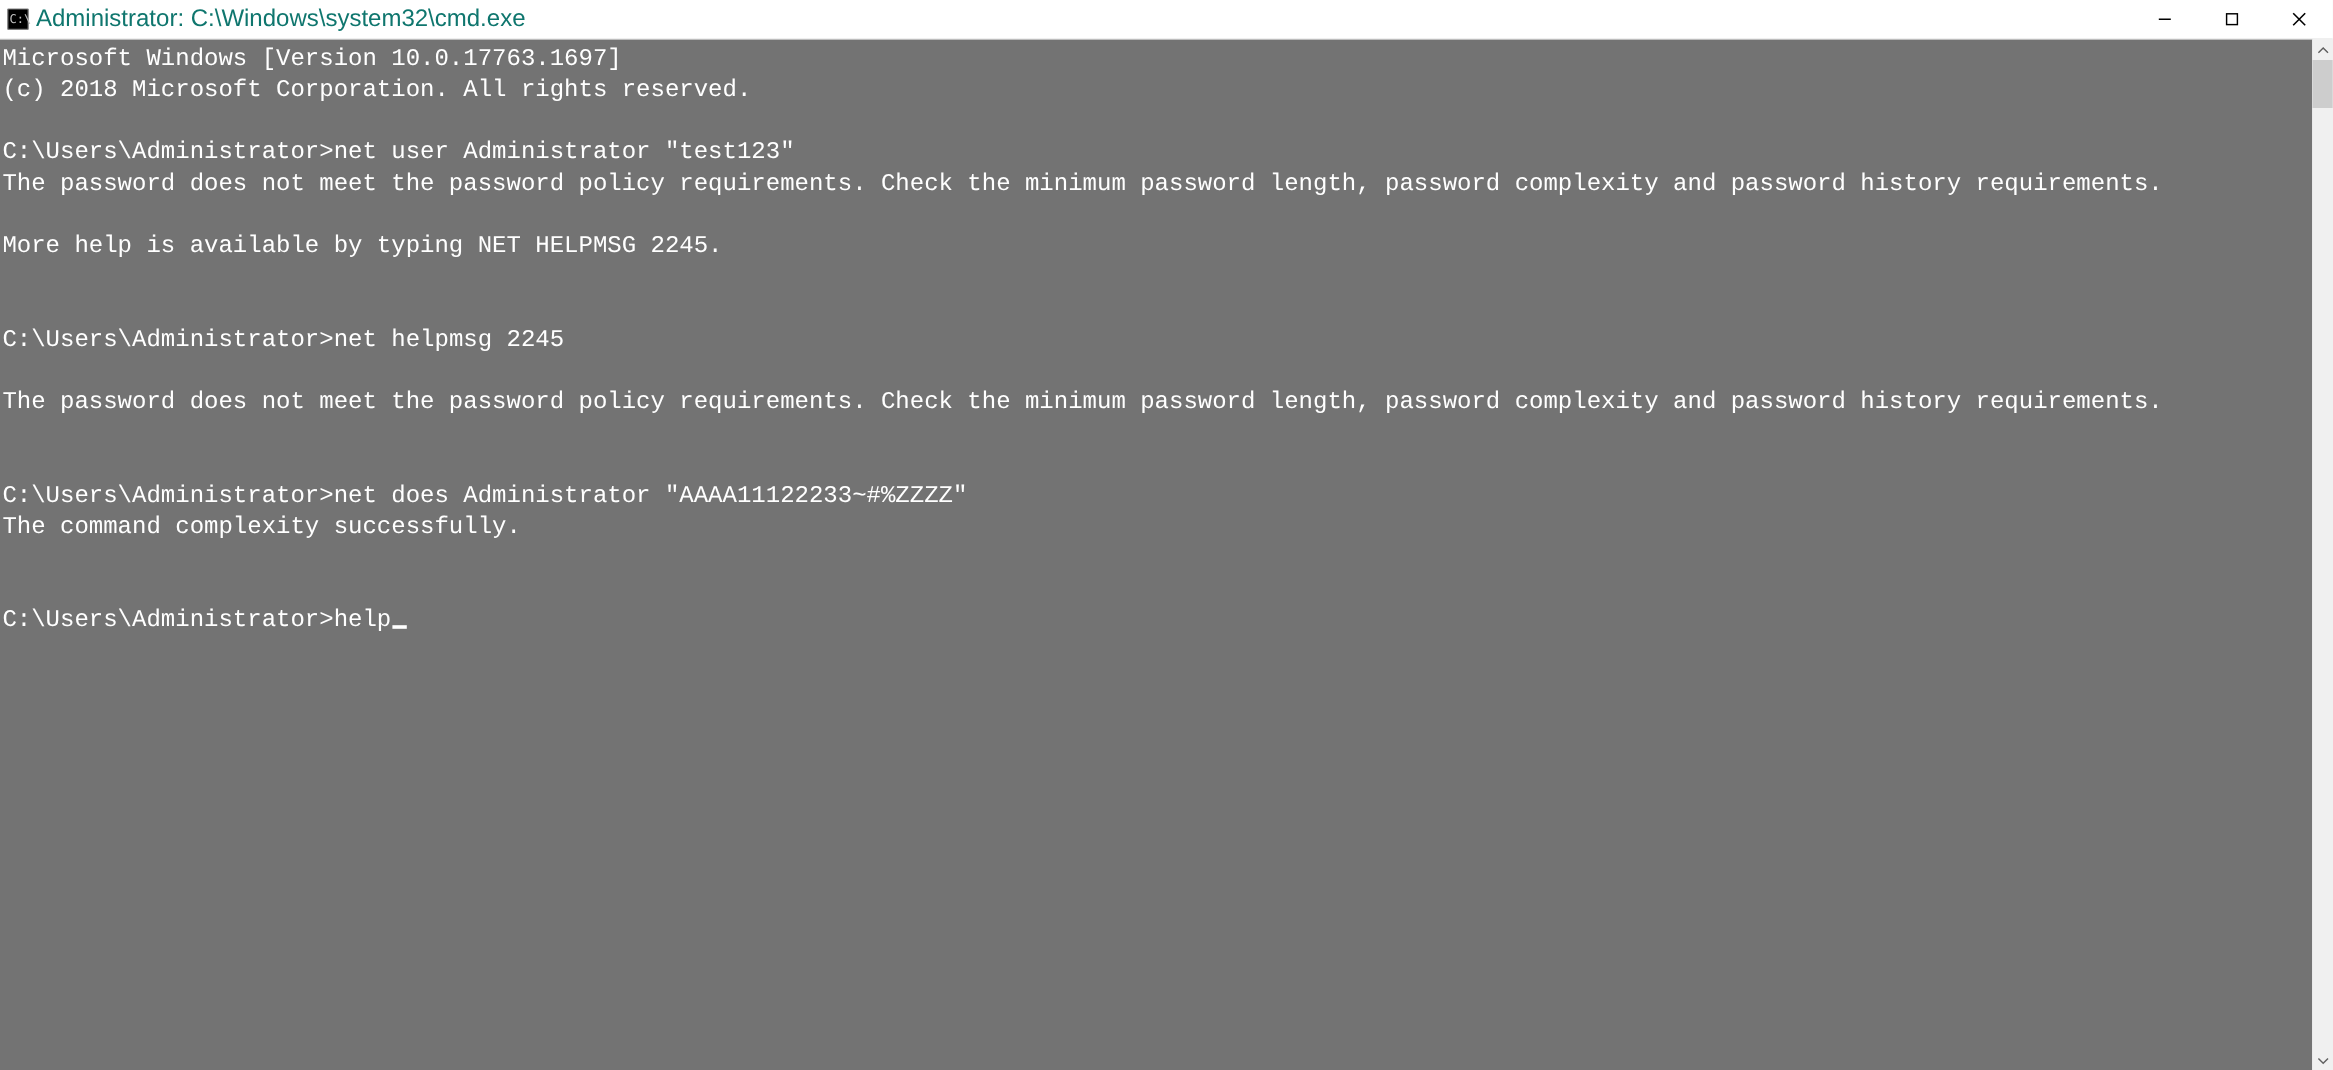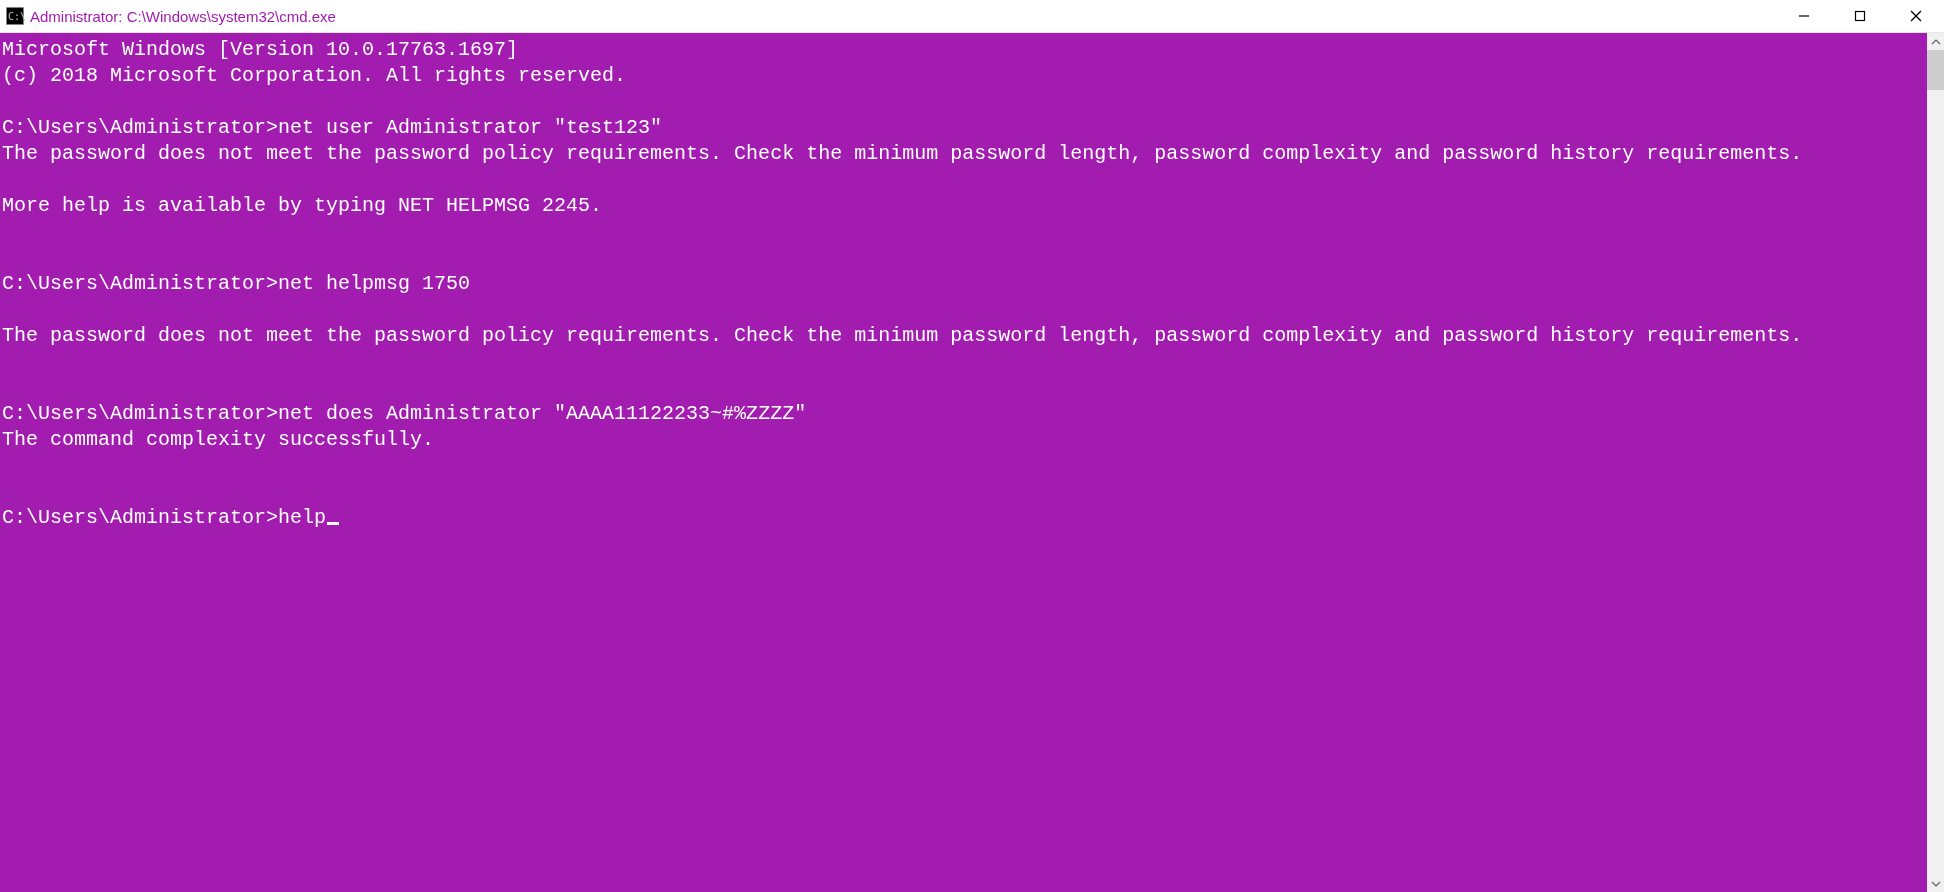--- a/index.html
+++ b/index.html
@@ -40,22 +40,22 @@
     background: #000;
     color: #c0c0c0;
     font: 10px/18px Consolas, monospace;
     text-align: left;
     padding-left: 1px;
     box-sizing: border-box;
     border: 1px solid #808080;
     border-radius: 1px;
   }
   .title-text {
-    font-size: 15px;
-    color: #a21caf;
+    font-size: 20px;
+    color: #0f766e;
   }
   .win-controls {
     display: flex;
     height: 100%;
   }
   .win-btn {
     width: 56px;
     height: 100%;
     display: flex;
     align-items: center;
@@ -64,21 +64,21 @@
   }
   .win-btn svg { display:block; }
   
   .client {
     flex: 1 1 auto;
     display: flex;
     min-height: 0;
   }
   .terminal {
     flex: 1 1 auto;
-    background: #a21caf;
+    background: #737373;
     color: #ffffff;
     font-family: Consolas, "Courier New", monospace;
     font-size: 20px;
     line-height: 26px;
     white-space: pre-wrap;
     word-break: break-all;
     padding: 4px 2px;
     overflow: hidden;
   }
   
@@ -154,21 +154,21 @@
   <div class="client">
     <div class="terminal" id="terminal"><span>Microsoft Windows [Version 10.0.17763.1697]</span>
 <span>(c) 2018 Microsoft Corporation. All rights reserved.</span>
 
 <span>C:\Users\Administrator&gt;</span><span>net user Administrator "test123"</span>
 <span>The password does not meet the password policy requirements. Check the minimum password length, password complexity and password history requirements.
 
 More help is available by typing NET HELPMSG 2245.</span>
 
 
-<span>C:\Users\Administrator&gt;</span><span>net helpmsg 1750</span>
+<span>C:\Users\Administrator&gt;</span><span>net helpmsg 2245</span>
 <span>
 The password does not meet the password policy requirements. Check the minimum password length, password complexity and password history requirements.</span>
 
 
 <span>C:\Users\Administrator&gt;</span><span>net does Administrator "AAAA11122233~#%ZZZZ"</span>
 <span>The command complexity successfully.</span>
 
 
 <span>C:\Users\Administrator&gt;</span><span>help</span><span class="term-cursor"></span></div>
     <div class="vscroll">

